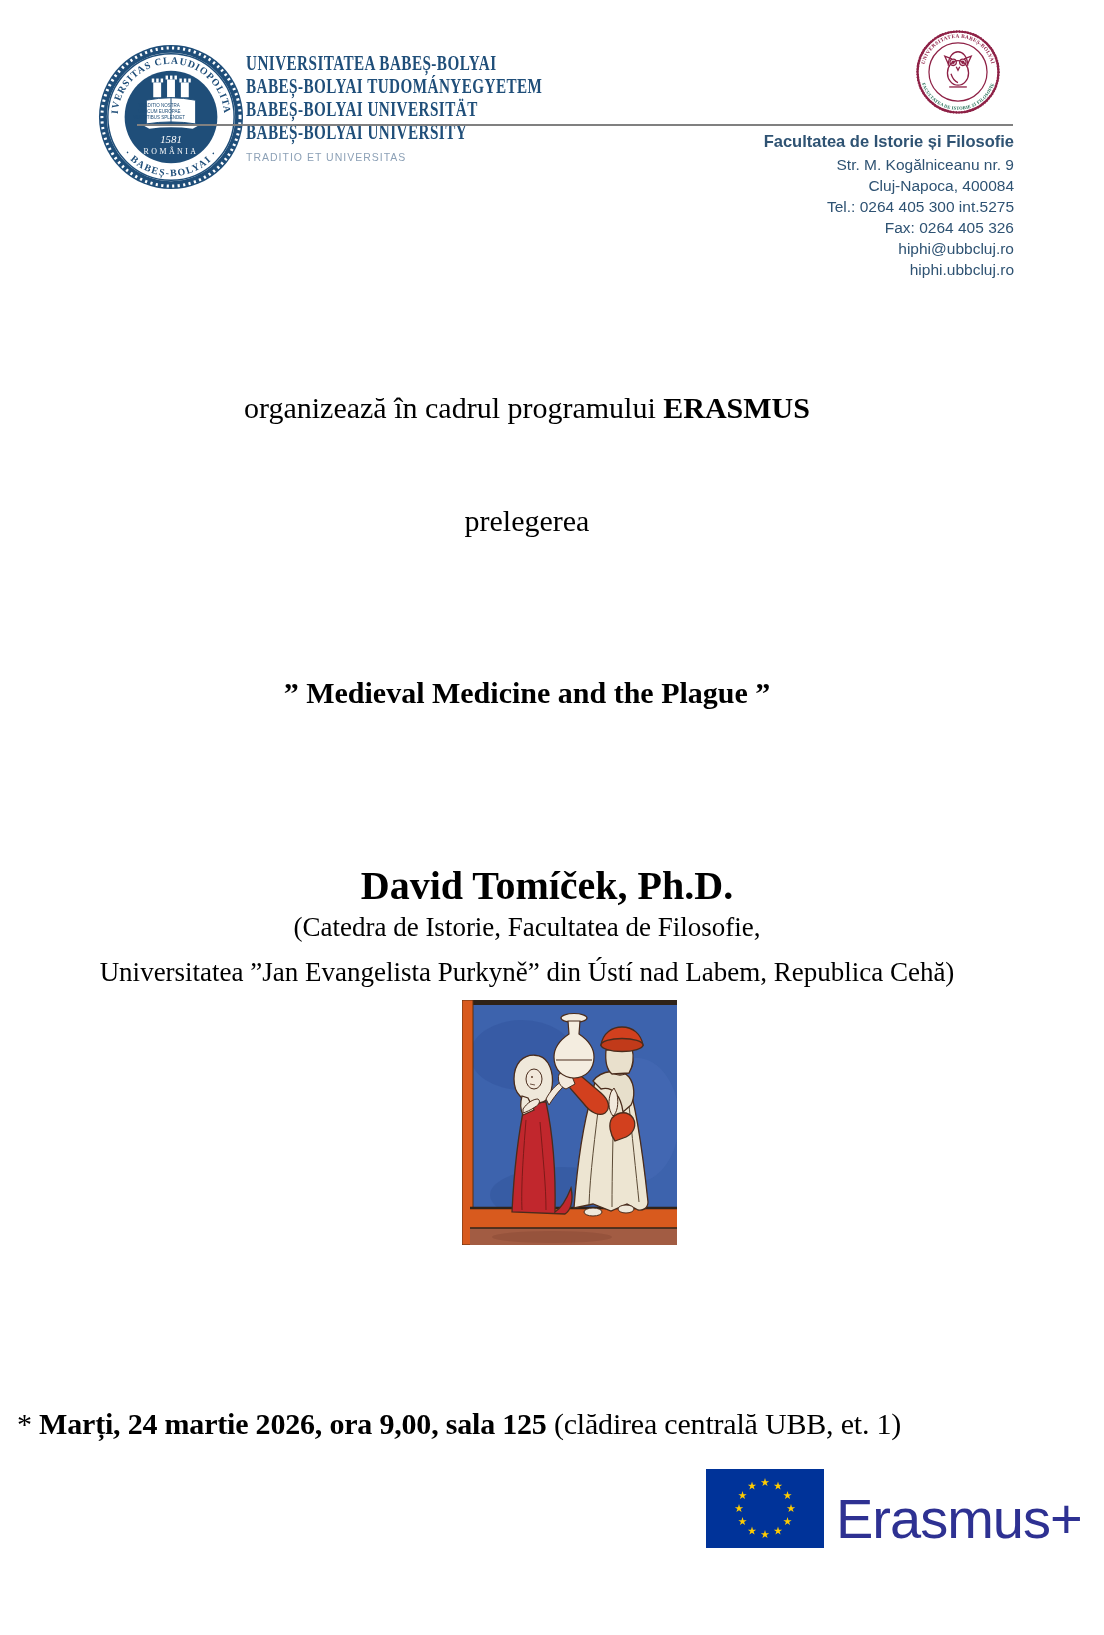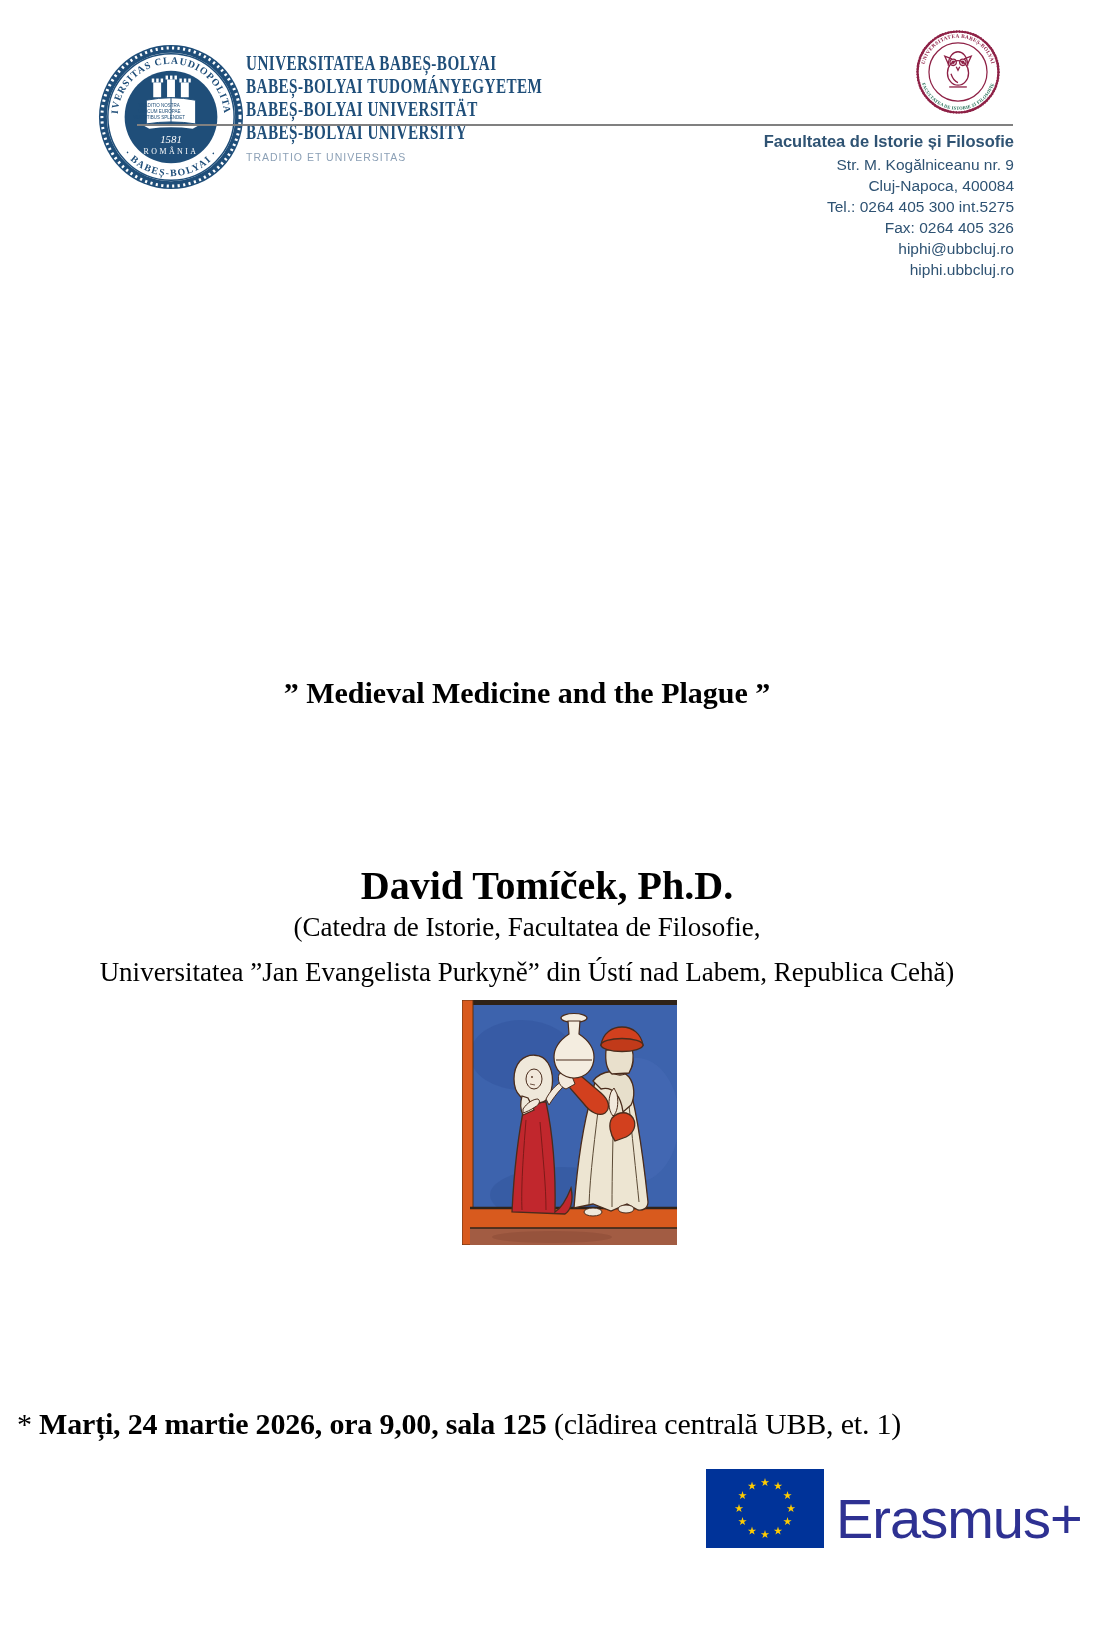--- a/index.html
+++ b/index.html
@@ -130,21 +130,23 @@
   <div class="abs contact">
     <div class="faculty">Facultatea de Istorie și Filosofie</div>
     <div>Str. M. Kogălniceanu nr. 9</div>
     <div>Cluj-Napoca, 400084</div>
     <div>Tel.: 0264 405 300 int.5275</div>
     <div>Fax: 0264 405 326</div>
     <div>hiphi@ubbcluj.ro</div>
     <div>hiphi.ubbcluj.ro</div>
   </div>
 
-
+  <div class="abs cline intro"><span>organizează în cadrul programului </span><b>ERASMUS</b></div>
+
+  <div class="abs cline prelegerea">prelegerea</div>
 
   <div class="abs cline lecture-title">” Medieval Medicine and the Plague ”</div>
 
   <div class="abs cline speaker">David Tomíček, Ph.D.</div>
 
   <div class="abs cline aff2">Universitatea ”Jan Evangelista Purkyně” din Ústí nad Labem, Republica Cehă)</div>
   <div class="abs cline aff1">(Catedra de Istorie, Facultatea de Filosofie,</div>
 
   <svg class="abs illustration" viewBox="0 0 215 245">
     <rect x="8" y="3" width="207" height="242" fill="#3D63AD"></rect>

